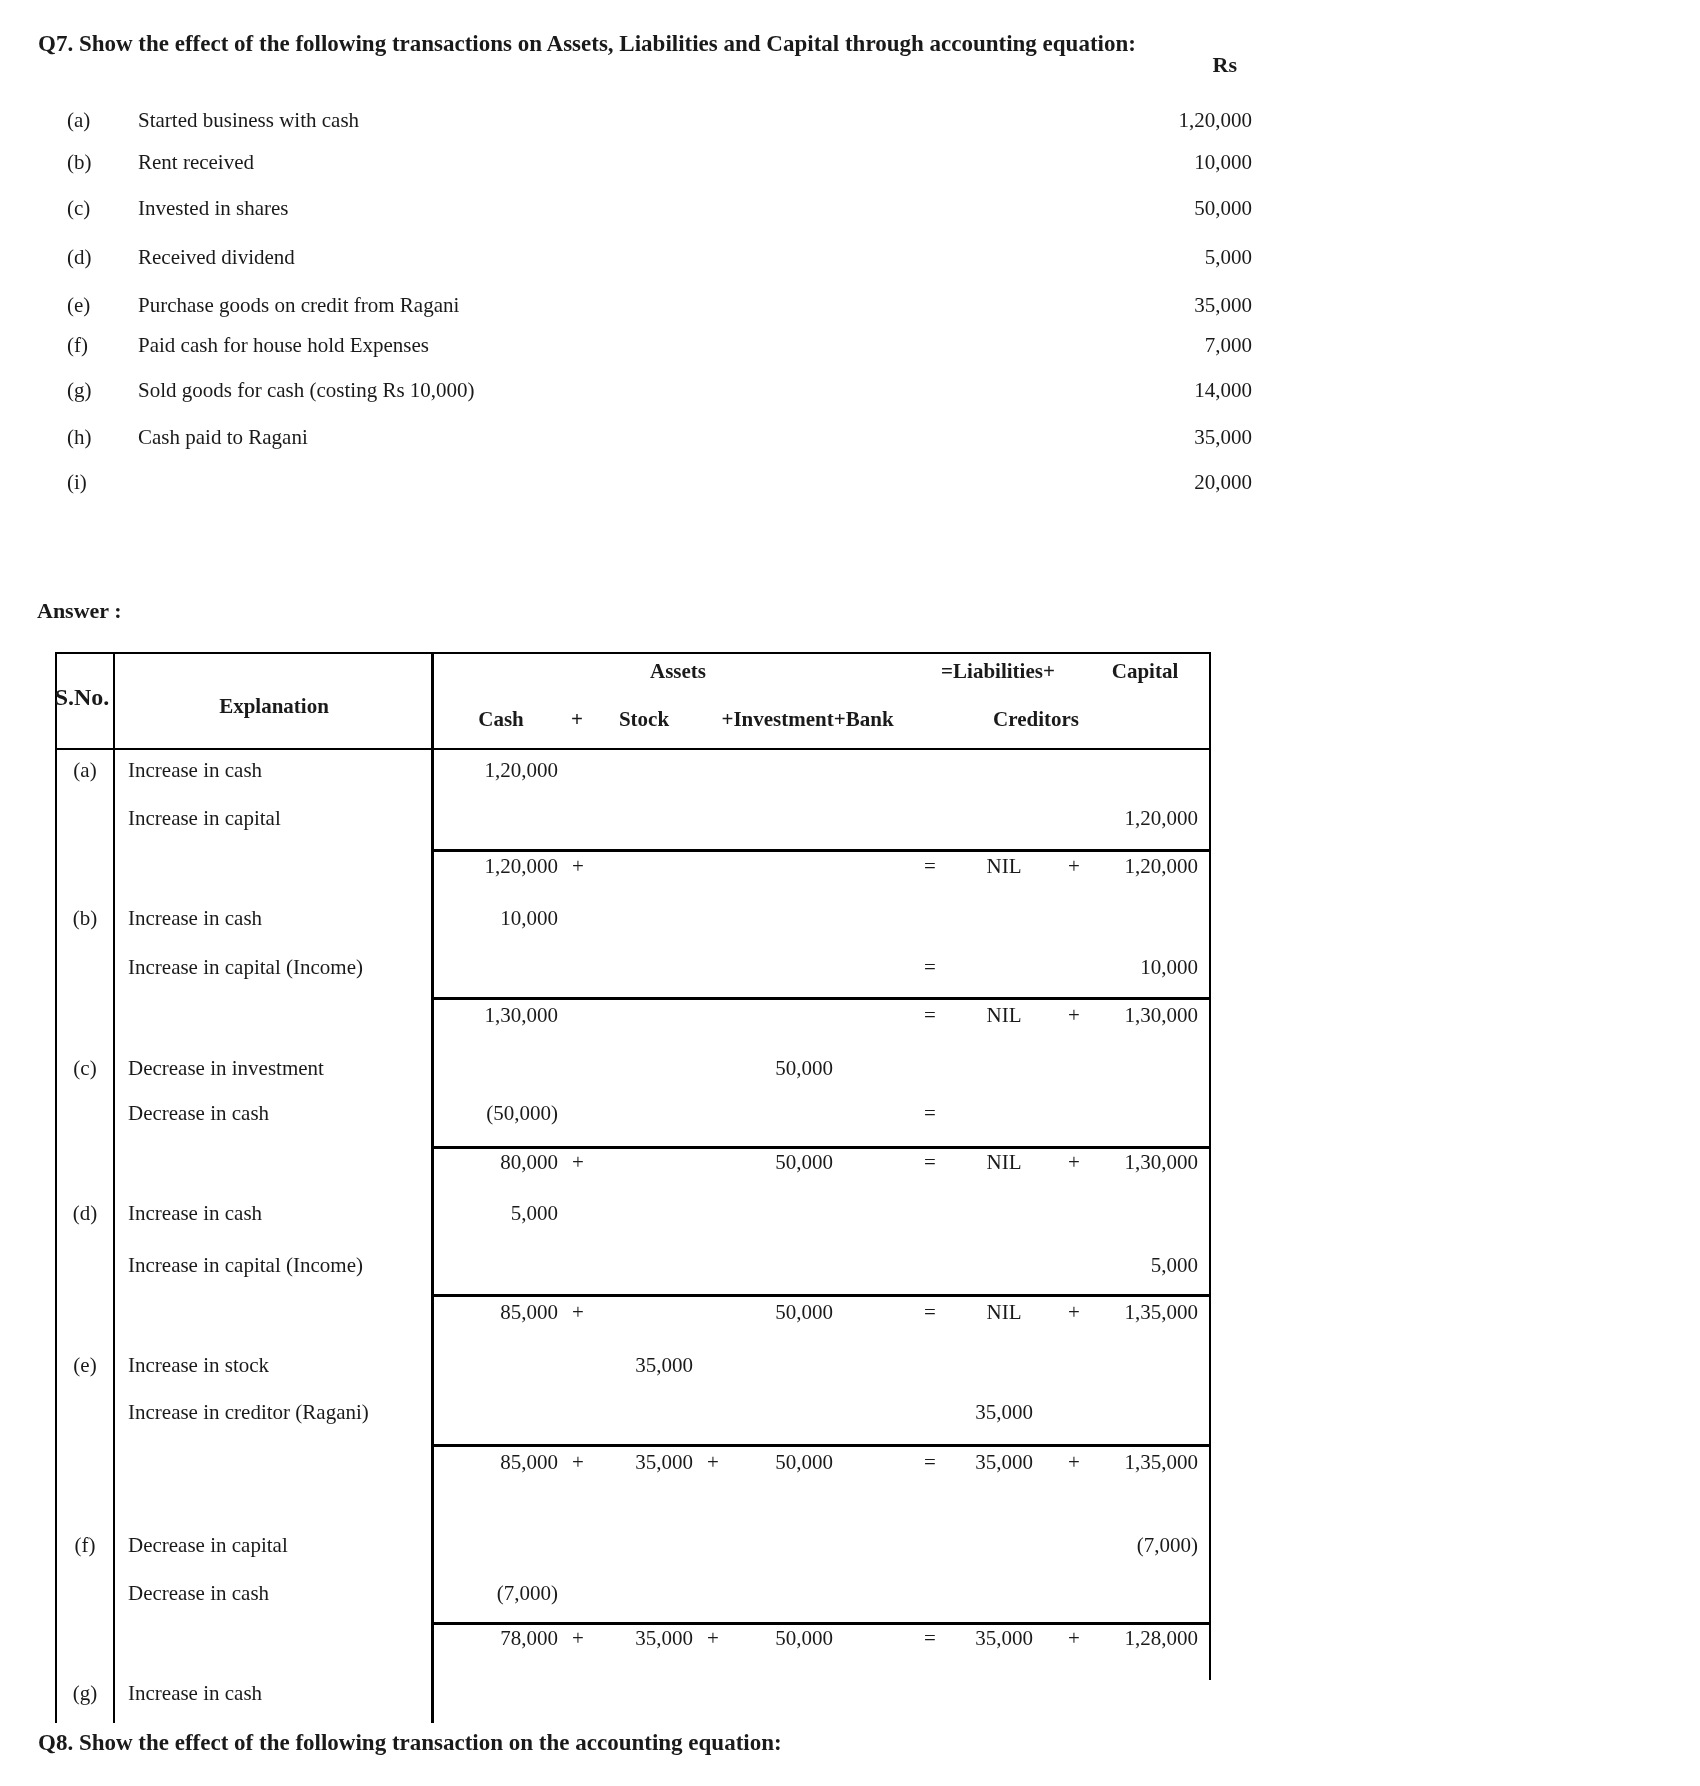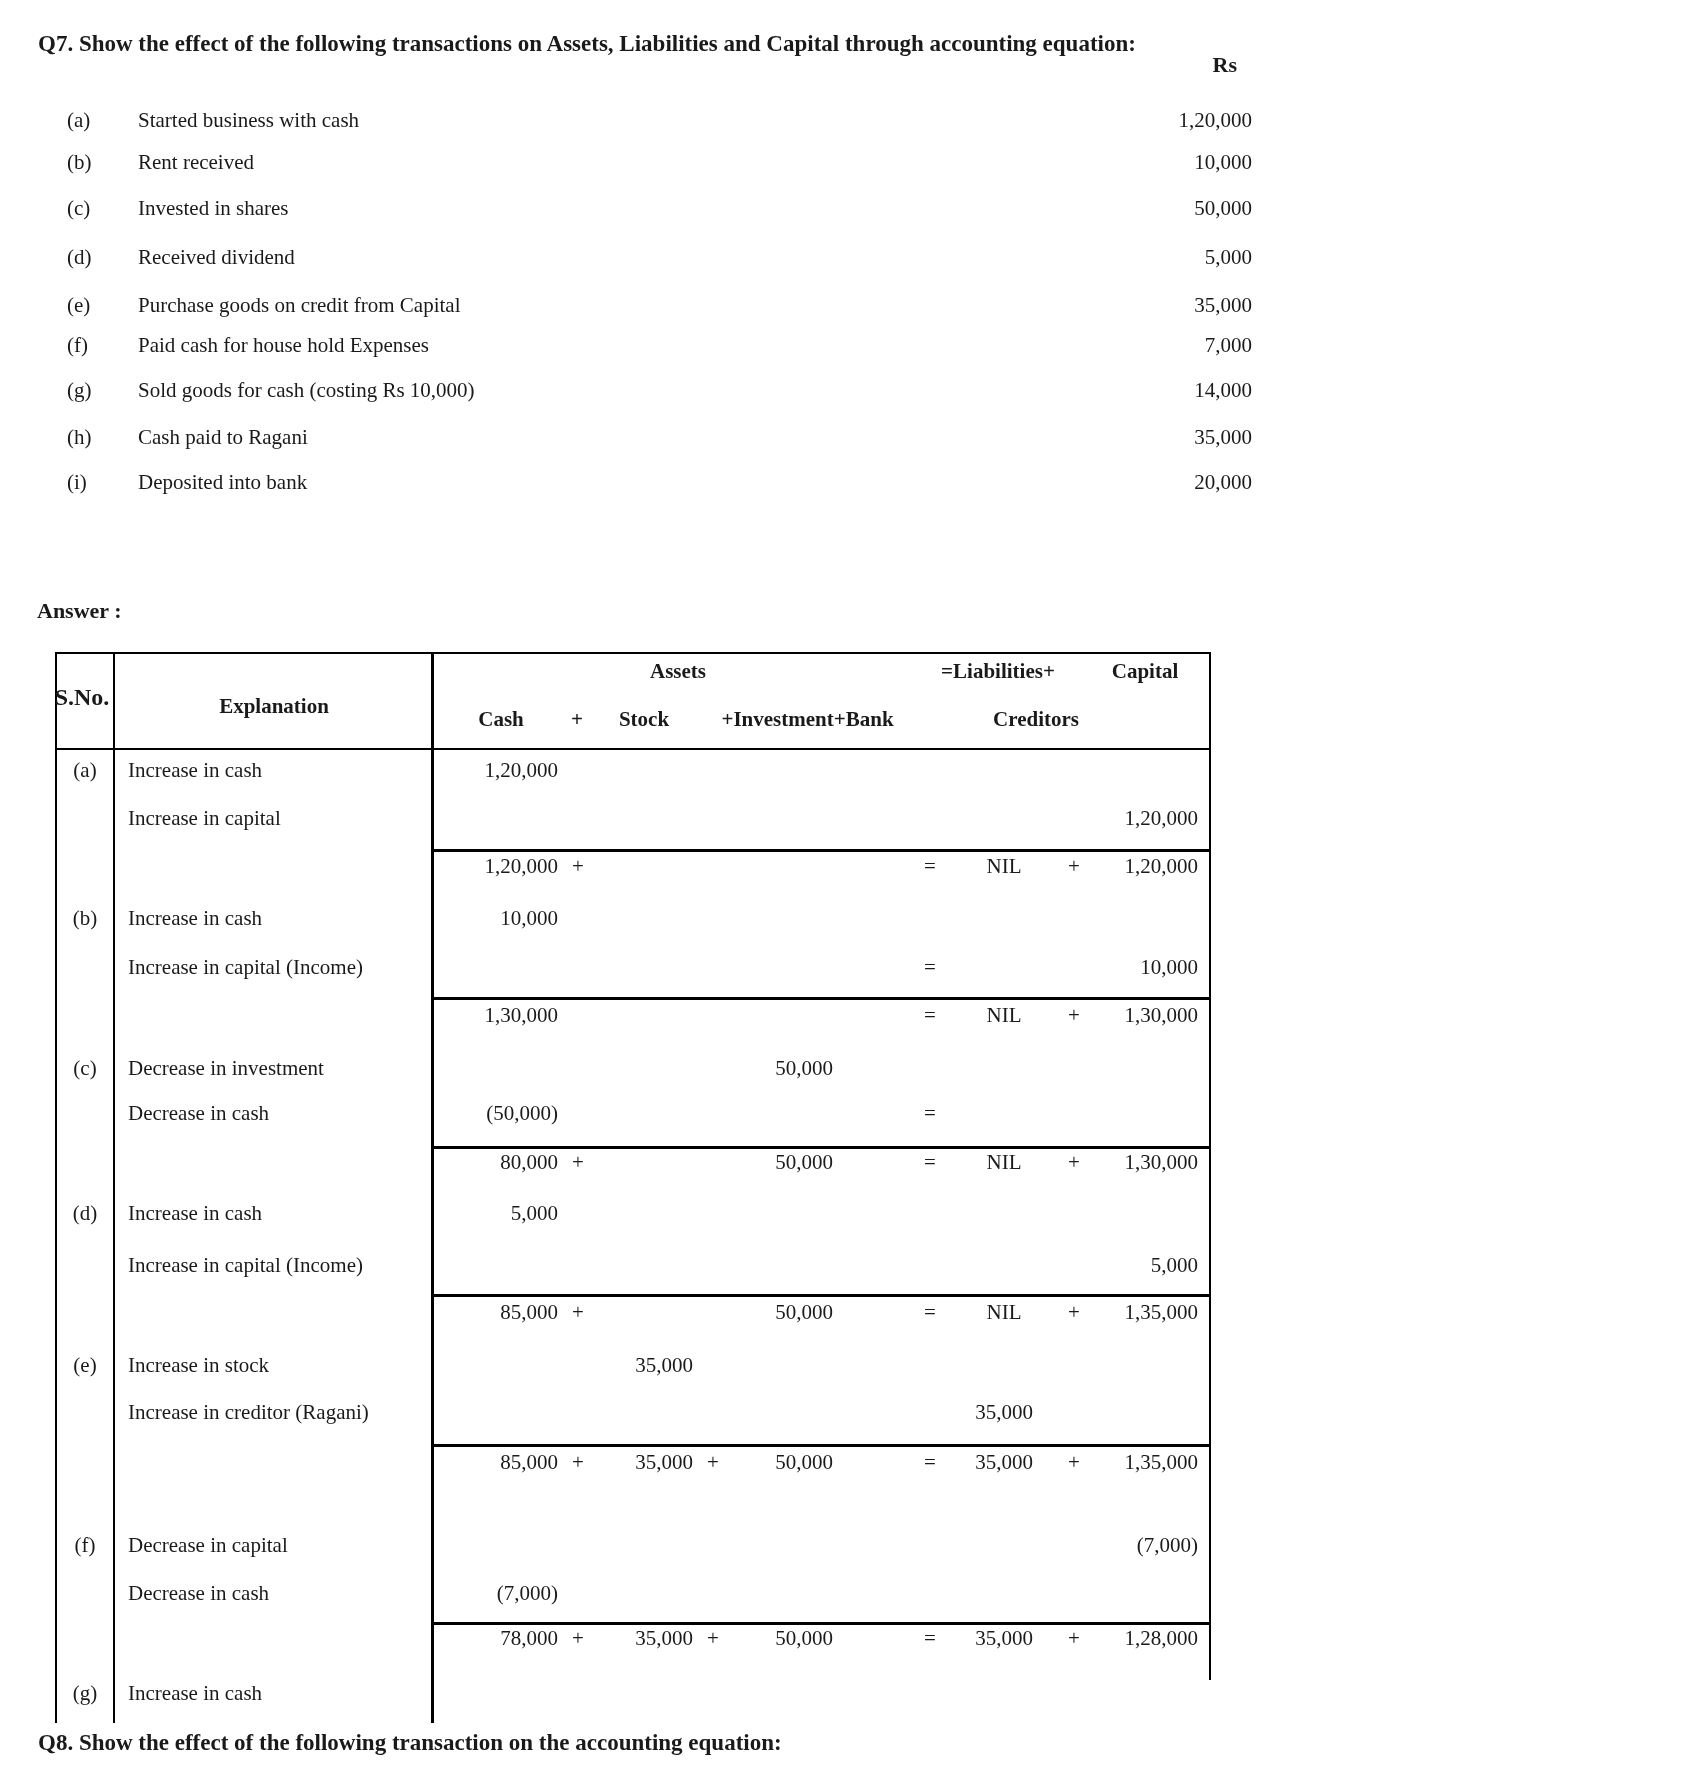--- a/index.html
+++ b/index.html
@@ -55,41 +55,40 @@
     <span class="q-tx">Invested in shares</span>
     <span class="q-am">50,000</span>
   </div>
   <div class="r" style="top:242px;">
     <span class="q-id">(d)</span>
     <span class="q-tx">Received dividend</span>
     <span class="q-am">5,000</span>
   </div>
   <div class="r" style="top:290px;">
     <span class="q-id">(e)</span>
-    <span class="q-tx">Purchase goods on credit from Capital</span>
+    <span class="q-tx">Purchase goods on credit from Ragani</span>
     <span class="q-am">35,000</span>
   </div>
   <div class="r" style="top:330px;">
     <span class="q-id">(f)</span>
     <span class="q-tx">Paid cash for house hold Expenses</span>
     <span class="q-am">7,000</span>
   </div>
   <div class="r" style="top:375px;">
     <span class="q-id">(g)</span>
     <span class="q-tx">Sold goods for cash (costing Rs 10,000)</span>
     <span class="q-am">14,000</span>
   </div>
   <div class="r" style="top:422px;">
     <span class="q-id">(h)</span>
     <span class="q-tx">Cash paid to Ragani</span>
     <span class="q-am">35,000</span>
   </div>
   <div class="r" style="top:467px;">
     <span class="q-id">(i)</span>
-    <span class="q-tx">Deposited into bank</span>
     <span class="q-am">20,000</span>
   </div>
 
   <div class="abs sans" style="left:37px;top:596px;font-size:22px;line-height:30px;">Answer :</div>
 
   <div class="hl" style="left:55px;top:652px;width:1156px;height:2px;"></div>
   <div class="hl" style="left:55px;top:748px;width:1156px;height:2px;"></div>
   <div class="vl" style="left:55px;top:652px;width:2px;height:1071px;"></div>
   <div class="vl" style="left:113px;top:652px;width:2px;height:1071px;"></div>
   <div class="vl" style="left:431px;top:652px;width:3px;height:1071px;"></div>

